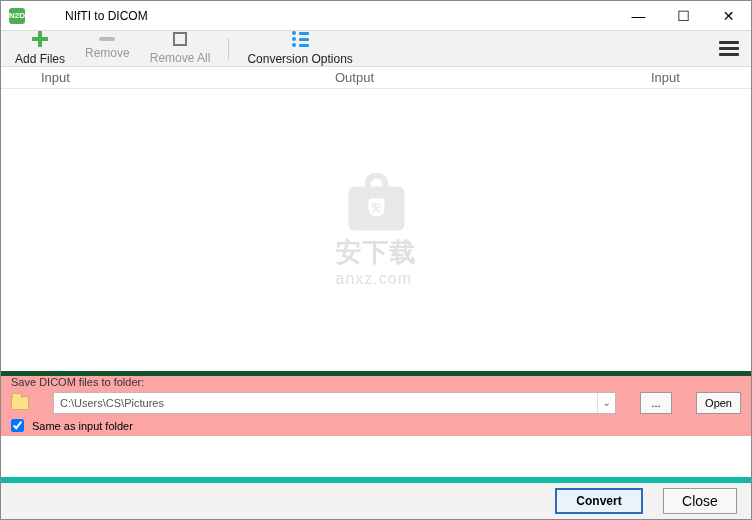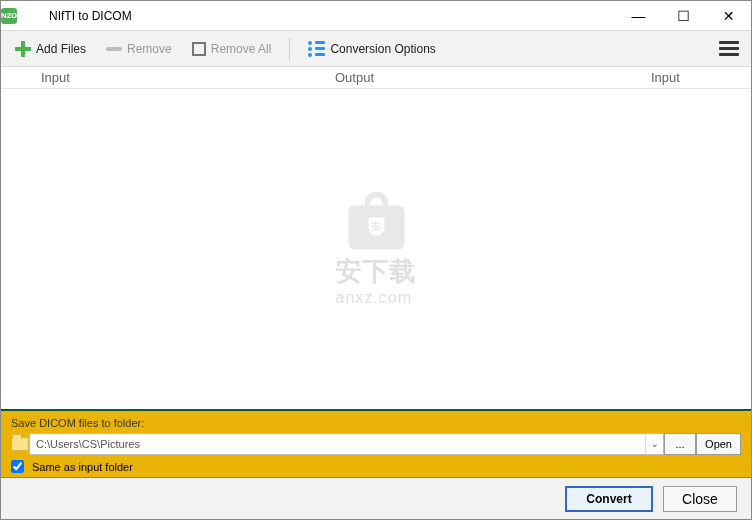--- a/index.html
+++ b/index.html
@@ -1,23 +1,23 @@
 <!DOCTYPE html>
 <html><head>
 <meta charset="utf-8">
 <style>
 * { box-sizing: border-box; margin: 0; padding: 0; font-family: "Segoe UI", Tahoma, sans-serif; }
 html, body { width: 752px; height: 520px; overflow: hidden; background: #fff; }
 .window { width: 752px; height: 520px; border: 1px solid #888; display: flex; flex-direction: column; background: #fff; }
 .titlebar { height: 30px; display: flex; align-items: center; background: #fff; border-bottom: 1px solid #ddd; }
-.titlebar .app-icon { width: 16px; height: 16px; background: #4caf50; border-radius: 3px; margin: 0 0; display: flex; align-items: center; justify-content: center; color: #fff; font-size: 8px; font-weight: bold; }
+.titlebar .app-icon { width: 16px; height: 16px; background: #4caf50; border-radius: 3px; margin: 0 8px; display: flex; align-items: center; justify-content: center; color: #fff; font-size: 8px; font-weight: bold; }
 .titlebar .title { font-size: 12px; flex: 1; margin-left: 32px; }
 .titlebar .winbtn { width: 45px; height: 30px; display: flex; align-items: center; justify-content: center; font-size: 14px; font-family: sans-serif; cursor: pointer; }
 .toolbar { height: 36px; background: #f2f2f2; display: flex; align-items: center; padding: 0 6px; gap: 4px; border-bottom: 1px solid #ddd; }
-.toolbar .tbtn { display: flex; align-items: center; gap: 5px; padding: 4px 8px; font-size: 12px; cursor: pointer; color: #222; }
+.toolbar .tbtn { display: flex; align-items: center; gap: 5px; padding: 4px 8px; font-size: 12px; cursor: pointer; color: #222; flex-direction: column; }
 .toolbar .tbtn.disabled { color: #999; cursor: default; }
 .toolbar .sep { width: 1px; height: 22px; background: #ccc; margin: 0 6px; }
 .toolbar .spacer-right { margin-left: auto; }
 .plus-icon { width: 16px; height: 16px; position: relative; }
 .plus-icon::before, .plus-icon::after { content: ""; position: absolute; background: currentColor; }
 .plus-icon::before { left: 6px; top: 0; width: 4px; height: 16px; }
 .plus-icon::after { top: 6px; left: 0; height: 4px; width: 16px; }
 .green { color: #4caf50; }
 .blue { color: #2196f3; }
 .minus-icon { width: 16px; height: 4px; background: #bbb; border-radius: 2px; }
@@ -33,32 +33,32 @@
 .columns .col-output { flex: 1; padding-left: 4px; }
 .columns .col-state { width: 100px; }
 .listarea { flex: 1; background: #fff; position: relative; overflow: hidden; }
 .watermark { position: absolute; left: 50%; top: 50%; transform: translate(-50%, -50%); text-align: left; color: #ddd; user-select: none; }
 .watermark .bag { width: 68px; height: 58px; margin: 0 auto 4px; position: relative; }
 .watermark .bag-body { position: absolute; left: 6px; top: 14px; width: 56px; height: 44px; background: #e8e8e8; border-radius: 6px; }
 .watermark .bag-handle { position: absolute; left: 22px; top: 0; width: 24px; height: 18px; border: 6px solid #e8e8e8; border-bottom: none; border-radius: 12px 12px 0 0; }
 .watermark .shield { position: absolute; left: 26px; top: 26px; width: 16px; height: 18px; background: #fff; border-radius: 3px 3px 8px 8px; display:flex; align-items:center; justify-content:center; color:#e8e8e8; font-size:10px; font-weight:bold; }
 .watermark .cn { font-size: 26px; font-weight: bold; letter-spacing: 1px; color: #e0e0e0; }
 .watermark .en { font-size: 16px; letter-spacing: 1px; color: #e0e0e0; }
-.bottom { border-top: 2px solid #14532d; background: #eab308; padding: 6px 10px 4px; font-size: 11px; }
+.bottom { border-top: 5px solid #14532d; background: #fca5a5; padding: 0 10px 4px; font-size: 11px; }
 .bottom .label { margin-bottom: 4px; color: #333; }
-.bottom .pathrow { display: flex; align-items: center; gap: 0; }
+.bottom .pathrow { display: flex; align-items: center; gap: 24px; }
 .bottom .folder-icon { width: 18px; height: 14px; background: #ffe08a; border: 1px solid #d4b24c; border-radius: 2px; position: relative; }
 .bottom .folder-icon::before { content: ""; position: absolute; left: 0; top: -4px; width: 8px; height: 4px; background: #ffe08a; border: 1px solid #d4b24c; border-bottom: none; border-radius: 2px 2px 0 0; }
 .bottom .path-combo { flex: 1; display: flex; align-items: center; border: 1px solid #bbb; background: #fff; height: 22px; }
 .bottom .path-combo input { flex: 1; border: none; outline: none; font-size: 11px; padding: 0 6px; color: #555; height: 100%; }
 .bottom .path-combo .chev { width: 18px; text-align: center; color: #666; border-left: 1px solid #ddd; font-size: 10px; line-height: 20px; cursor: pointer; }
 .bottom .btn-small { height: 22px; min-width: 32px; padding: 0 8px; border: 1px solid #999; background: #f8f8f8; font-size: 11px; cursor: pointer; }
 .bottom .checkrow { display: flex; align-items: center; gap: 8px; margin-top: 5px; }
 .bottom .checkrow input { width: 13px; height: 13px; }
-.actionbar { border-top: 1px solid #14b8a6; background: #f2f2f2; height: 42px; display: flex; align-items: center; justify-content: flex-end; gap: 10px; padding: 0 14px; }
+.actionbar { border-top: 6px solid #14b8a6; background: #f2f2f2; height: 42px; display: flex; align-items: center; justify-content: flex-end; gap: 20px; padding: 0 14px; margin-top: 41px; }
 .actionbar .mainbtn { width: 88px; height: 26px; font-size: 12px; font-weight: bold; border: 2px solid #2a6bbf; background: #eaf2fc; cursor: pointer; }
 .actionbar .secbtn { width: 74px; height: 26px; font-size: 14px; border: 1px solid #999; background: #f8f8f8; cursor: pointer; }
 </style>
 </head>
 <body>
 
 <div class="window">
   <div class="titlebar">
     <div class="app-icon">N2D</div>
     <div class="title">NIfTI to DICOM</div>

